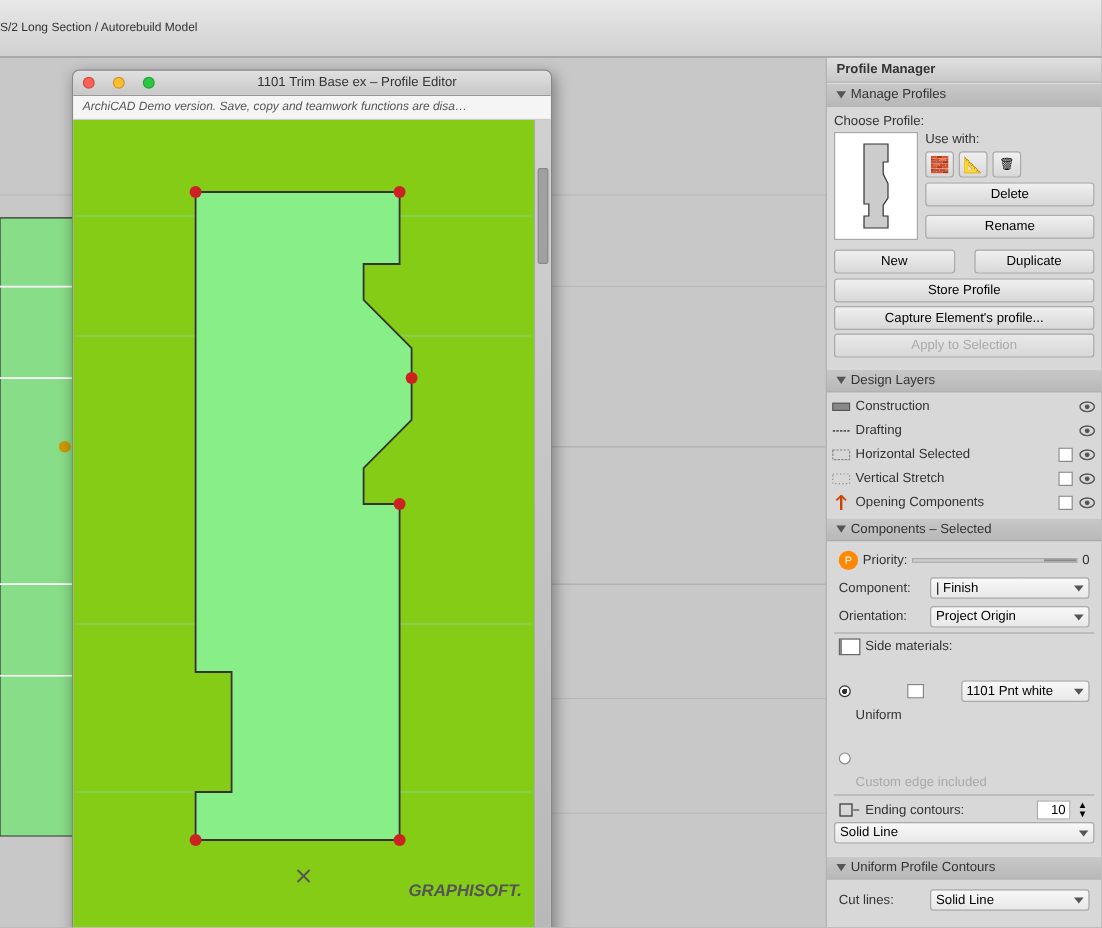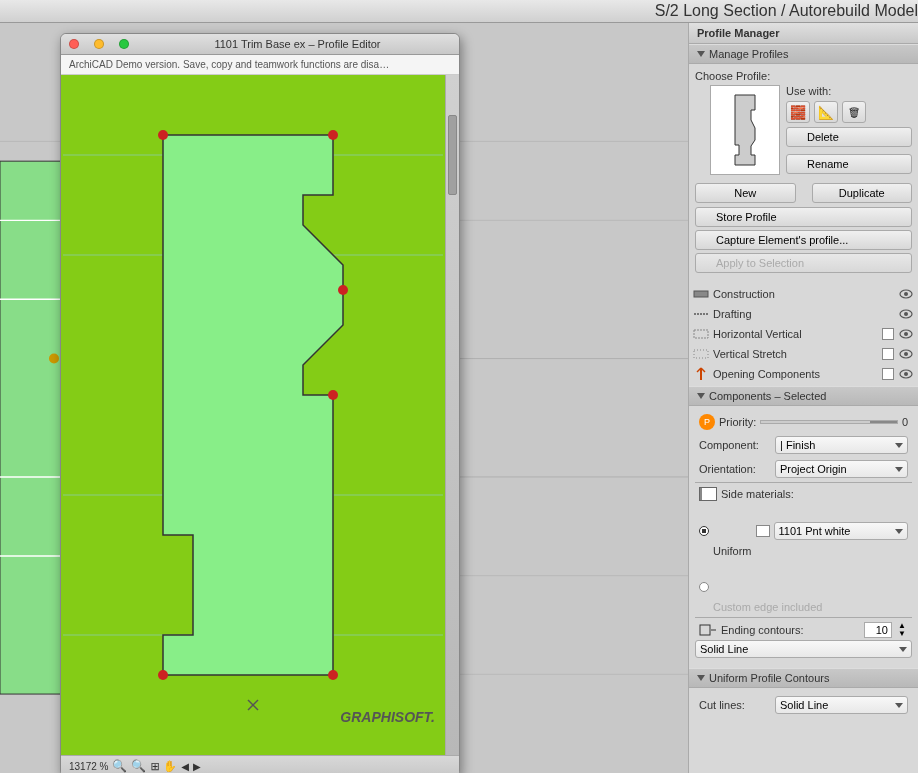--- a/index.html
+++ b/index.html
@@ -11,23 +11,23 @@
       height: 773px;
       overflow: hidden;
       display: flex;
       flex-direction: column;
     }
 
     
     .top-bar {
       background: linear-gradient(to bottom, #e8e8e8, #d0d0d0);
       border-bottom: 1px solid #999;
-      text-align: right;
-      padding: 2px 0;
-      font-size: 16px;
+      text-align: left;
+      padding: 18px 0;
+      font-size: 10px;
       color: #333;
       flex-shrink: 0;
     }
 
     .main-layout {
       display: flex;
       flex: 1;
       overflow: hidden;
     }
 
@@ -81,20 +81,21 @@
       font-size: 11px;
       color: #333;
     }
 
     .window-notice {
       background: #f5f5f5;
       border-bottom: 1px solid #ccc;
       padding: 4px 8px;
       font-size: 10px;
       color: #555;
+      font-style: italic;
     }
 
     .window-content {
       display: flex;
       flex: 1;
     }
 
     .canvas-area {
       flex: 1;
       background: #84cc16;
@@ -216,21 +217,20 @@
       border-right: 4px solid transparent;
       border-top: 5px solid #555;
       margin-left: 4px;
       flex-shrink: 0;
     }
 
     .profile-preview-area {
       display: flex;
       gap: 6px;
       margin-bottom: 6px;
-      margin-left: 15px;
     }
 
     .profile-preview-box {
       width: 70px;
       height: 90px;
       background: white;
       border: 1px solid #aaa;
       display: flex;
       align-items: center;
       justify-content: center;
@@ -264,23 +264,23 @@
       justify-content: center;
       cursor: pointer;
       font-size: 13px;
     }
 
     .btn-full {
       width: 100%;
       background: linear-gradient(to bottom, #f0f0f0, #d8d8d8);
       border: 1px solid #aaa;
       border-radius: 3px;
-      padding: 3px 20px;
-      font-size: 11px;
-      text-align: left;
+      padding: 3px 8px;
+      font-size: 11px;
+      text-align: center;
       cursor: pointer;
       margin-bottom: 3px;
     }
 
     .btn-half-row {
       display: flex;
       gap: 16px;
       margin-bottom: 4px;
     }
 
@@ -635,20 +635,24 @@
       <div class="btn-half-row">
         <div class="btn-half">New</div>
         <div class="btn-half">Duplicate</div>
       </div>
 
       <div class="btn-full" style="margin-top:4px;font-weight:500;">Store Profile</div>
       <div class="btn-full">Capture Element's profile...</div>
       <div class="btn-full btn-disabled">Apply to Selection</div>
     </div>
 
+    <div class="section-header">
+      <span class="triangle-down"></span>
+      <span>Design Layers</span>
+    </div>
 
     <div class="panel-section" style="padding:2px 0;">
 
       <div class="layer-row">
         <div class="layer-icon">
           <svg width="16" height="14">
             <rect x="1" y="4" width="14" height="6" fill="#888" stroke="#555" stroke-width="1"></rect>
           </svg>
         </div>
         <span class="layer-name">Construction</span>
@@ -674,21 +678,21 @@
           </svg>
         </div>
       </div>
 
       <div class="layer-row">
         <div class="layer-icon">
           <svg width="16" height="14">
             <rect x="1" y="3" width="14" height="8" fill="none" stroke="#888" stroke-width="1" stroke-dasharray="2,1"></rect>
           </svg>
         </div>
-        <span class="layer-name">Horizontal Vertical</span>
+        <span class="layer-name">Horizontal Selected</span>
         <div class="layer-checkbox"></div>
         <div class="eye-icon">
           <svg width="16" height="12" viewBox="0 0 16 12">
             <ellipse cx="8" cy="6" rx="6" ry="4" fill="none" stroke="#555" stroke-width="1.2"></ellipse>
             <circle cx="8" cy="6" r="2" fill="#555"></circle>
           </svg>
         </div>
       </div>
 
       <div class="layer-row">
@@ -760,21 +764,21 @@
 
       <div class="side-materials-header">
         <div class="side-mat-icon"></div>
         <span>Side materials:</span>
       </div>
 
       <div class="radio-row">
         <div class="radio-circle selected"></div>
         <span class="radio-label">Uniform</span>
         <div class="color-swatch"></div>
-        <div class="field-dropdown" style="flex:1;">
+        <div class="field-dropdown" style="flex:1;margin-left:27px;">
           <span>1101 Pnt white</span>
           <span class="dropdown-arrow"></span>
         </div>
       </div>
 
       <div class="radio-row">
         <div class="radio-circle"></div>
         <span class="radio-label radio-disabled">Custom edge included</span>
       </div>
 

